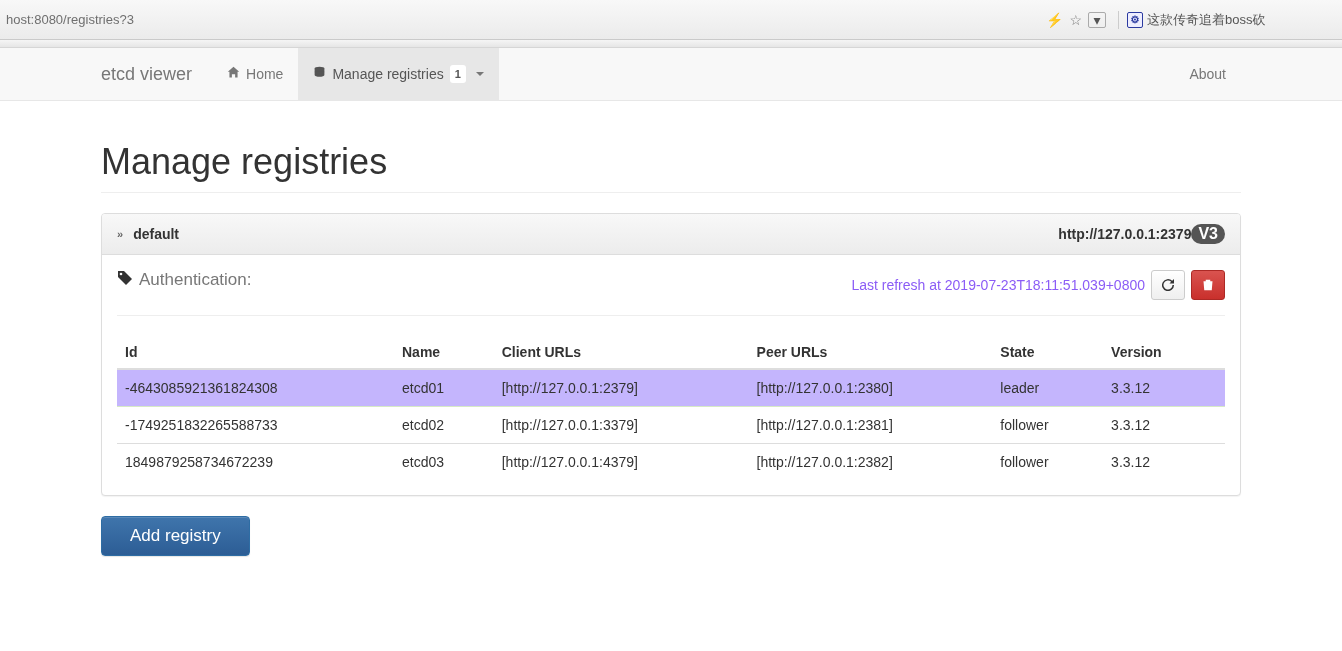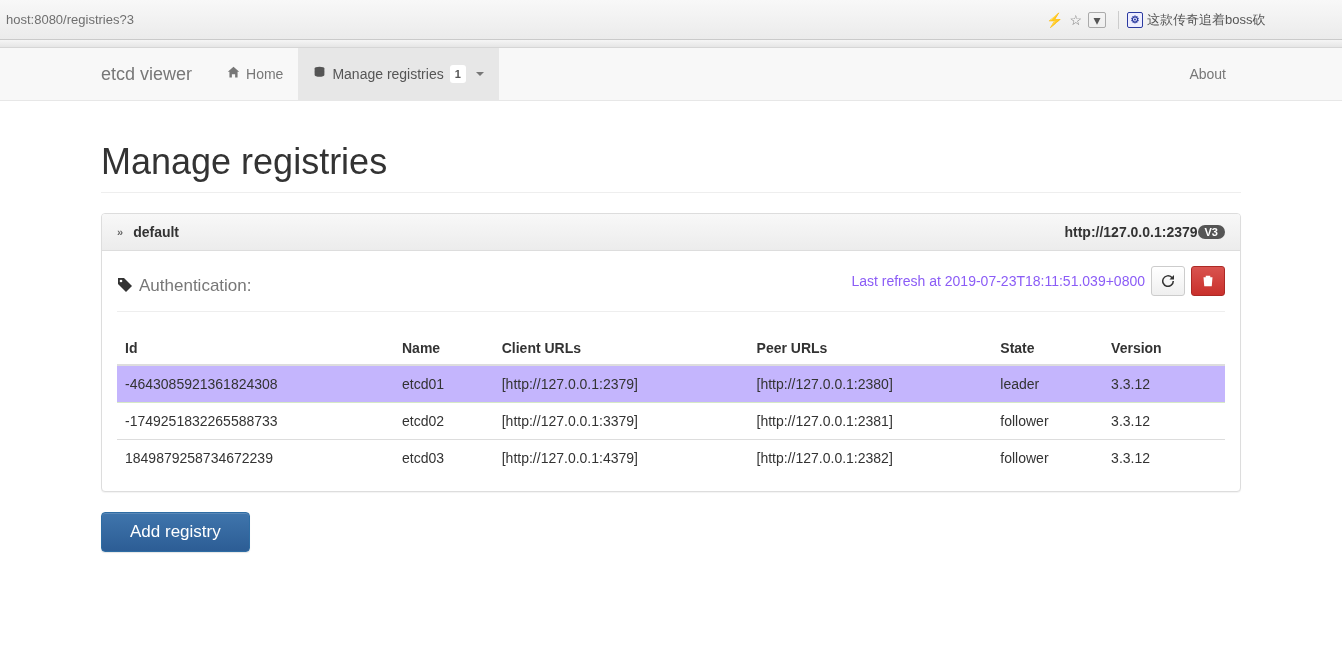--- a/index.html
+++ b/index.html
@@ -32,24 +32,24 @@
 
     
     .page-header { padding-bottom: 9px; margin: 40px 0 20px; border-bottom: 1px solid #eee; }
     .page-header h1 { font-size: 36px; font-weight: 500; color: #333; }
 
     
     .panel { margin-bottom: 20px; background: #fff; border: 1px solid #ddd; border-radius: 4px; box-shadow: 0 1px 1px rgba(0,0,0,.05); }
     .panel-heading { padding: 10px 15px; background: linear-gradient(to bottom, #f8f8f8, #ececec); border-bottom: 1px solid #ddd; border-top-left-radius: 3px; border-top-right-radius: 3px; display: flex; align-items: center; color: #333; font-weight: bold; }
     .panel-heading .expand-icon { margin-right: 10px; color: #666; font-size: 11px; }
     .panel-heading .right { margin-left: auto; font-weight: bold; display: flex; align-items: center; gap: 0; }
-    .badge-v { display: inline-block; background: #555; color: #fff; border-radius: 10px; padding: 1px 7px; font-size: 11px; font-weight: bold; }
+    .badge-v { display: inline-block; background: #555; color: #fff; border-radius: 10px; padding: 1px 7px; font-size: 16px; font-weight: bold; }
 
     .panel-body { padding: 15px; }
-    .auth-row { display: flex; align-items: flex-end; padding-bottom: 15px; color: #777; font-size: 17px; }
+    .auth-row { display: flex; align-items: flex-start; padding-bottom: 15px; color: #777; font-size: 17px; }
     .auth-row .tag-icon { color: #333; margin-right: 6px; font-size: 14px; }
     .auth-row .right { margin-left: auto; display: flex; align-items: center; gap: 6px; font-size: 14px; color: #8b5cf6; }
     .btn-sm { display: inline-flex; align-items: center; justify-content: center; height: 30px; padding: 0 10px; font-size: 12px; border-radius: 3px; cursor: pointer; border: 1px solid #ccc; background: linear-gradient(to bottom, #fff, #efefef); color:#333; }
     .btn-danger { background: linear-gradient(to bottom, #d9534f, #c9302c); border: 1px solid #ac2925; color: #fff; }
     .hr { border-top: 1px solid #eee; margin: 0 0 20px 0; }
 
     
     table { width: 100%; border-collapse: collapse; table-layout: fixed; }
     th { text-align: left; padding: 8px; border-bottom: 2px solid #ddd; font-weight: bold; color: #333; }
     td { padding: 10px 8px; border-top: 1px solid #ddd; vertical-align: top; word-break: break-all; }

